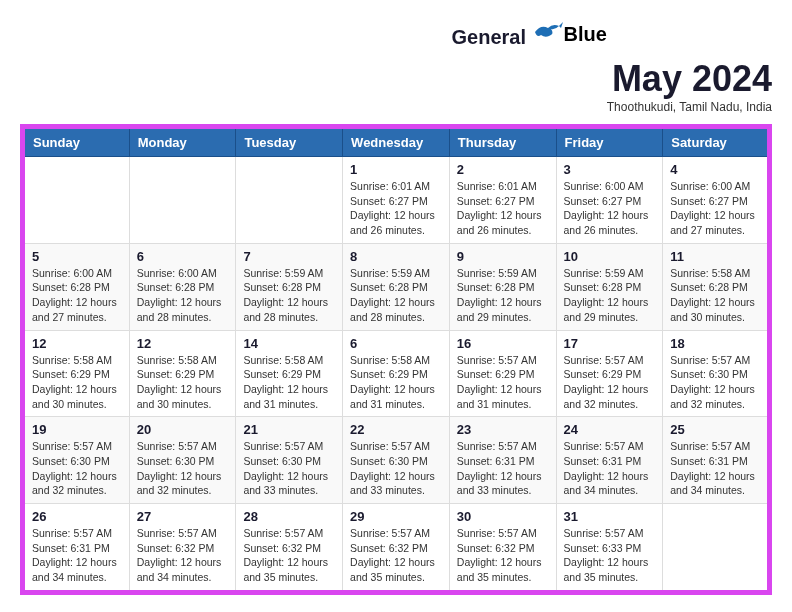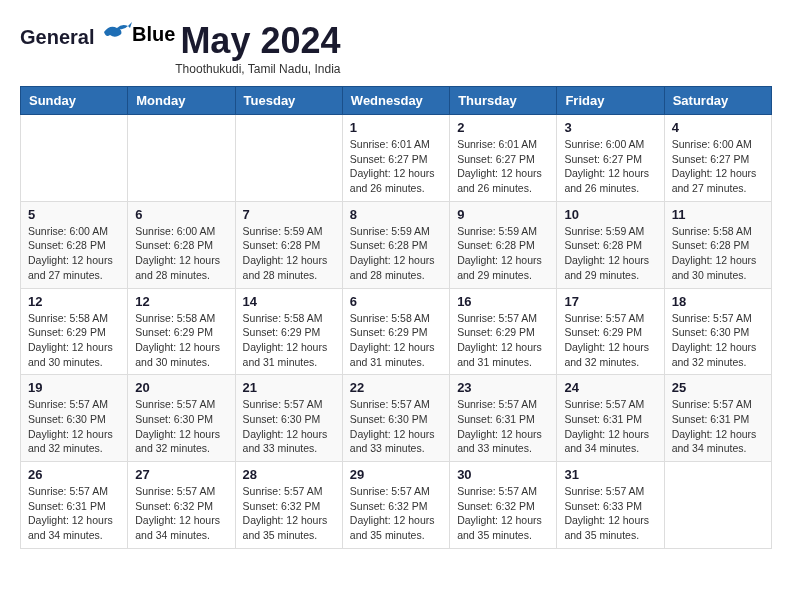--- a/index.html
+++ b/index.html
@@ -5,45 +5,46 @@
     * { box-sizing: border-box; margin: 0; padding: 0; }
     body {
       font-family: Arial, sans-serif;
       background: #fff;
       width: 792px;
       min-height: 612px;
       padding: 20px;
     }
     .header {
       display: flex;
-      justify-content: flex-start;
+      justify-content: flex-end;
       align-items: flex-start;
       margin-bottom: 10px;
     }
     .logo {
       display: flex;
       flex-direction: column;
       align-items: flex-start;
     }
     .title-section {
       text-align: right;
+      margin-top: 38px;
     }
     .month-title {
       font-size: 36px;
       font-weight: bold;
       color: #1a1a2e;
     }
     .location {
       font-size: 12px;
       color: #333;
     }
     .calendar {
       width: 100%;
       border-collapse: collapse;
-      border: 1px solid #d946ef;
+      border: 5px solid #d946ef;
     }
     .calendar th {
       background-color: #2b6cb0;
       color: white;
       text-align: left;
       padding: 6px 8px;
       font-size: 13px;
       font-weight: bold;
       border: 1px solid #1a4f8a;
     }

